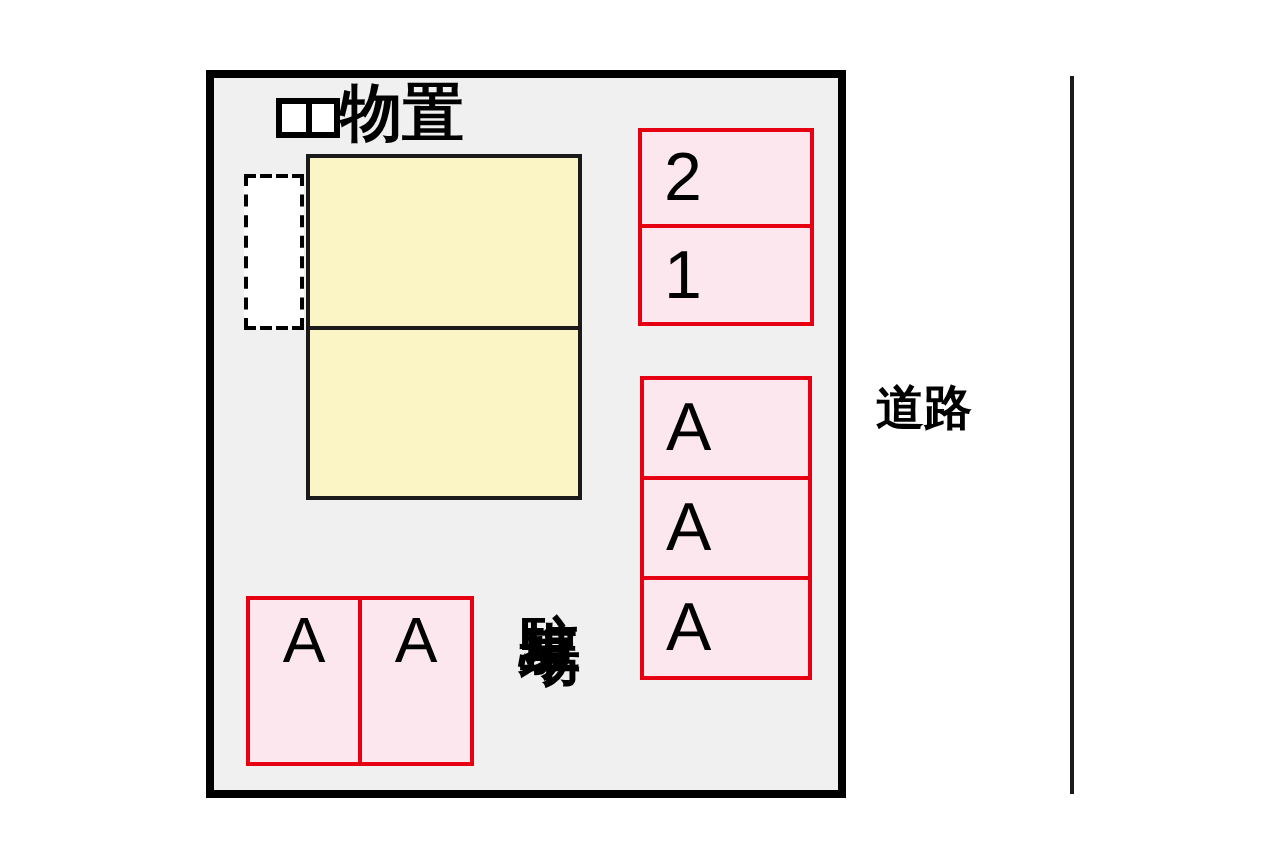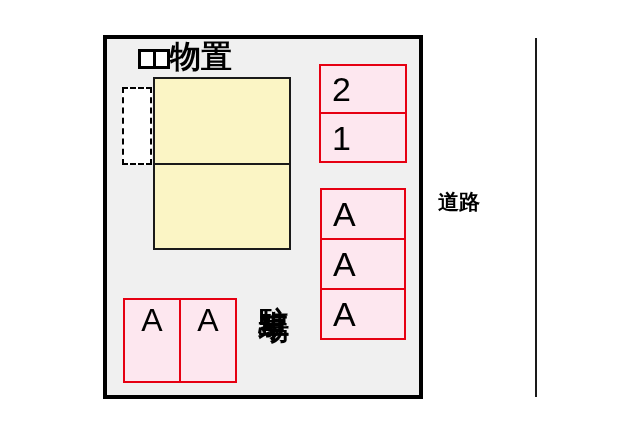--- a/index.html
+++ b/index.html
@@ -91,21 +91,21 @@
     font-size:30px;font-weight:700;letter-spacing:4px;line-height:1.1;
   }
 
   
   .road-line{
     position:absolute;left:535px;top:38px;width:2px;height:359px;
     background:#1a1a1a;
   }
   .road-label{
     position:absolute;left:438px;top:188px;
-    font-size:21px;font-weight:700;white-space:nowrap;
+    font-size:24px;font-weight:700;white-space:nowrap;
   }
 </style>
 </head>
 <body>
 
 <div class="stage">
 
   <div class="plot">
 
     <div class="shed-icon">

